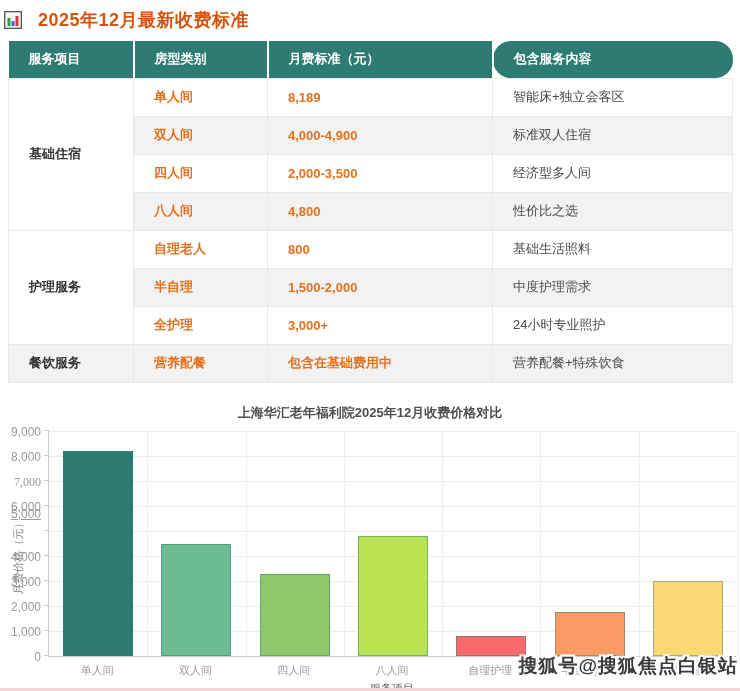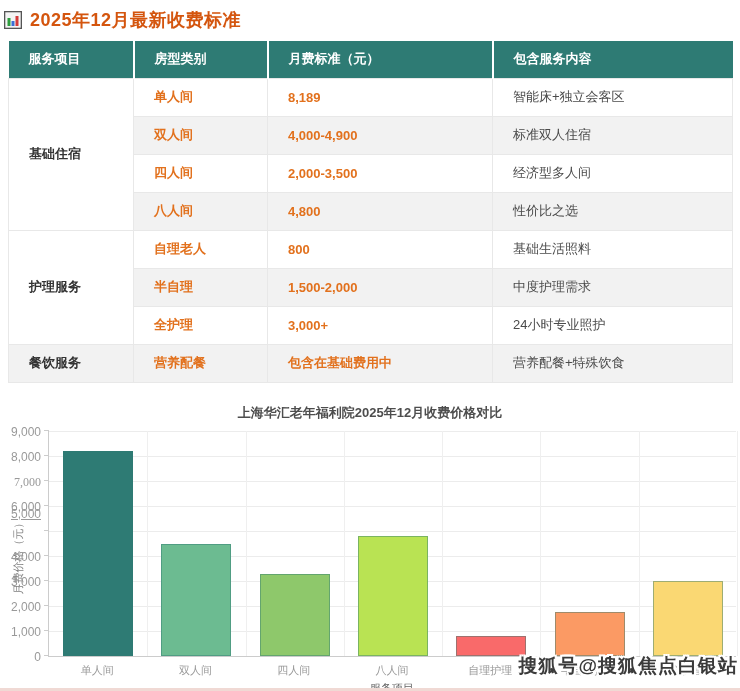--- a/index.html
+++ b/index.html
@@ -1,28 +1,28 @@
 <!DOCTYPE html>
 <html><head>
 <meta charset="utf-8">
 <style>
   html,body{margin:0;padding:0;background:#fff;}
   body{width:740px;height:691px;position:relative;overflow:hidden;
        font-family:"Liberation Sans","DejaVu Sans",sans-serif;color:#3f3f3f;}
 
   
-  .title-row{display:flex;align-items:center;gap:8px;padding:5px 0 0 4px;height:30px;}
+  .title-row{display:flex;align-items:center;gap:16px;padding:5px 0 0 4px;height:30px;}
   .title-row h1{font-size:18px;font-weight:bold;color:#d4550e;margin:0;letter-spacing:0.5px;}
   .title-icon{width:18px;height:18px;display:inline-block;}
 
   
   table.pricing{border-collapse:collapse;margin:6px 8px 0 8px;width:724px;table-layout:fixed;font-size:13px;}
   table.pricing th{background:#2e7b74;color:#fff;font-weight:bold;text-align:left;
       height:37px;padding:0 20px;border-right:2px solid #fff;box-sizing:border-box;}
-  table.pricing th:last-child{border-right:none;}
+  table.pricing th:last-child{border-right:none;border-radius:18px;}
   table.pricing td{height:38px;padding:0 20px;box-sizing:border-box;
       border:1px solid #e8e8e8;vertical-align:middle;}
   tr.odd td{background:#fff;}
   tr.even td{background:#f2f2f2;}
   td.cat{font-weight:bold;color:#333;background:#fff !important;}
   tr.even td.cat-last{background:#f2f2f2 !important;}
   td.type,td.price{color:#e2711d;font-weight:bold;}
   td.desc{color:#4a4a4a;}
 
   

